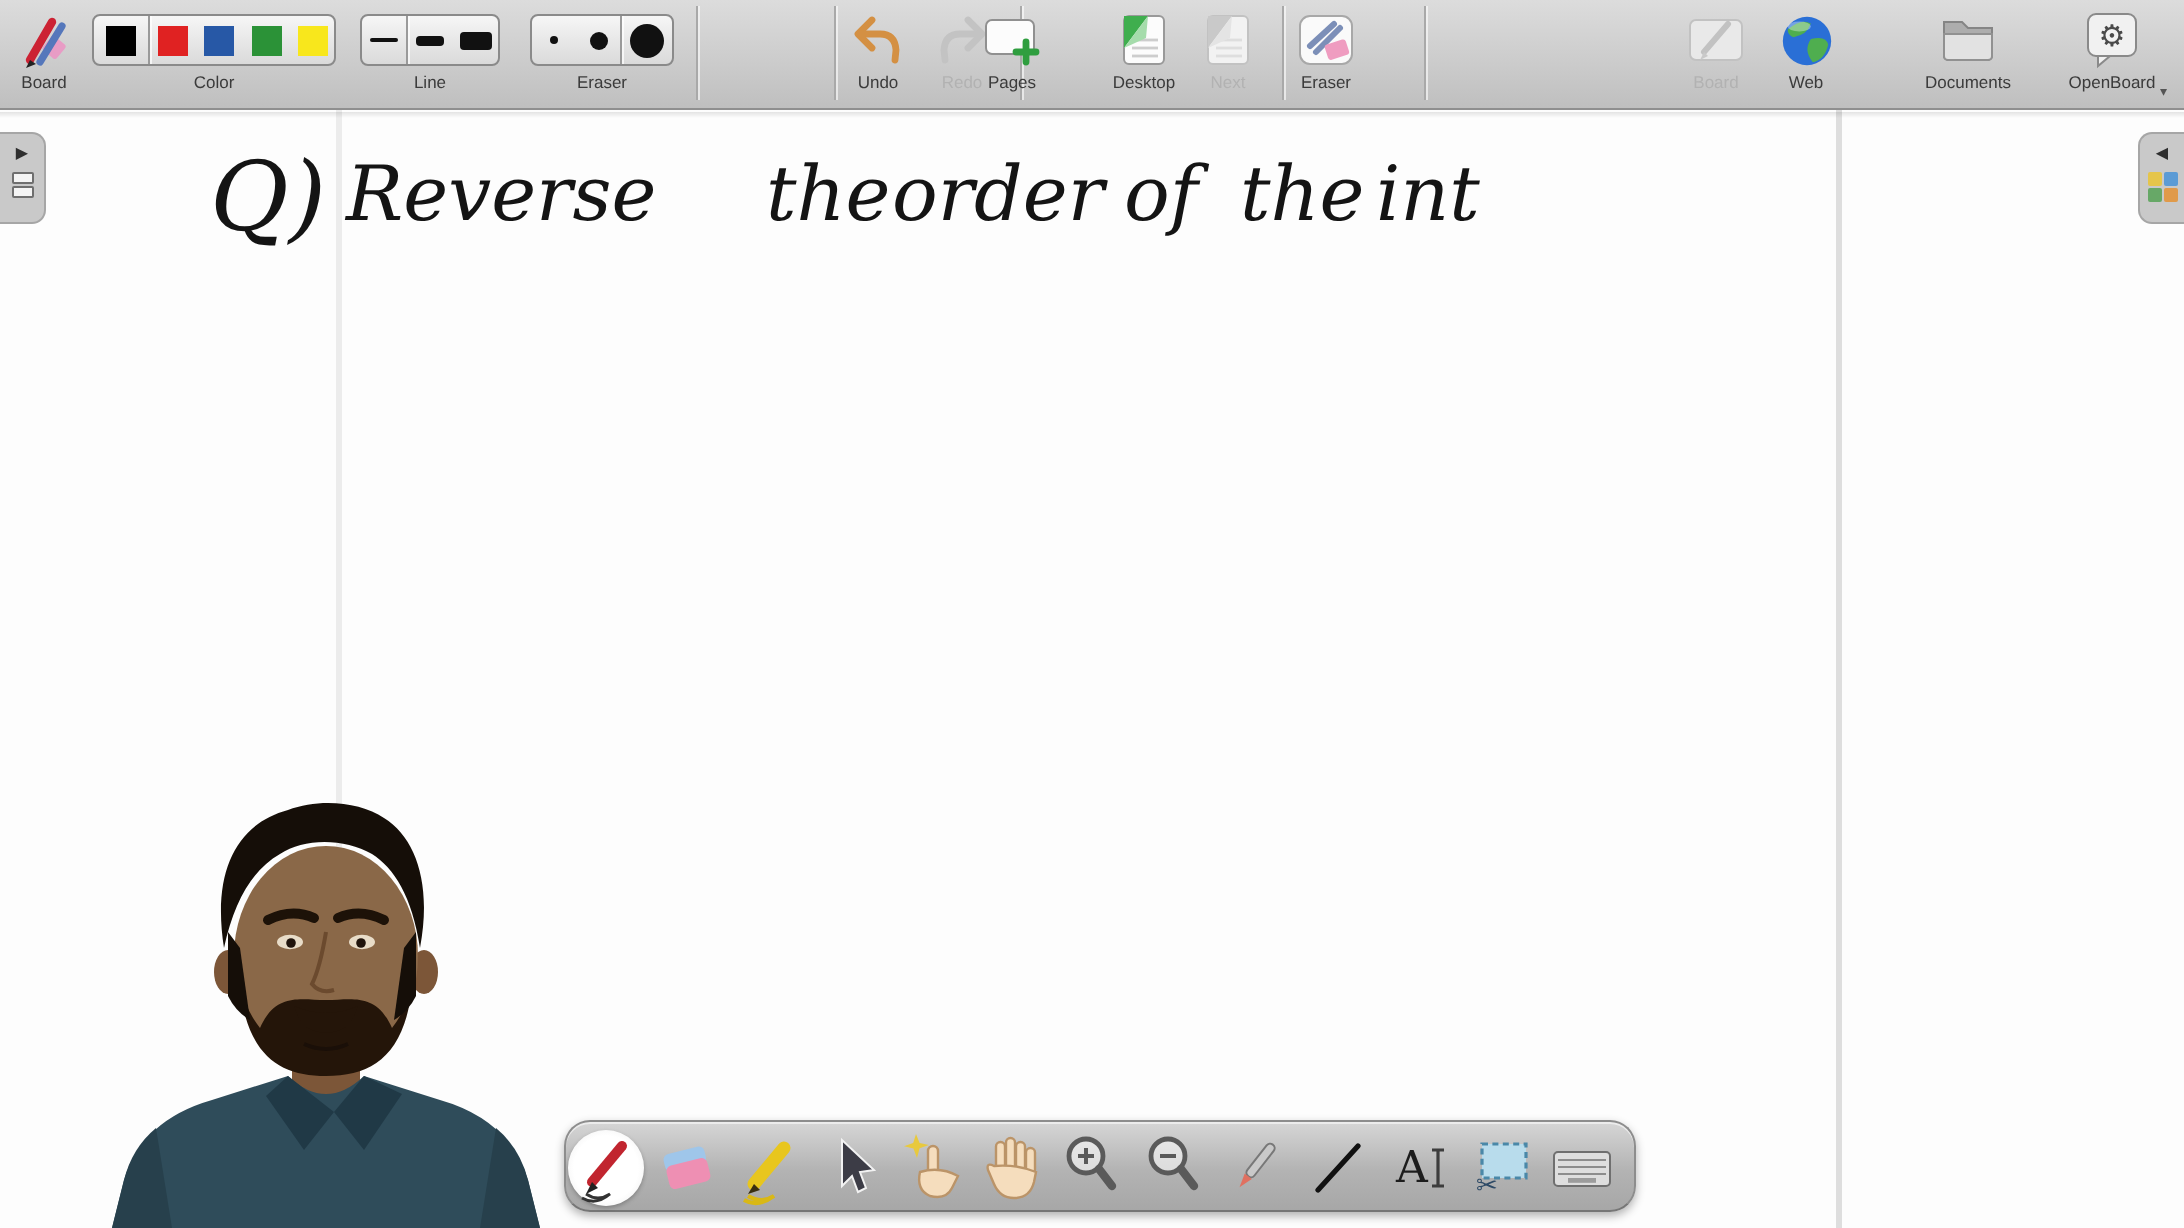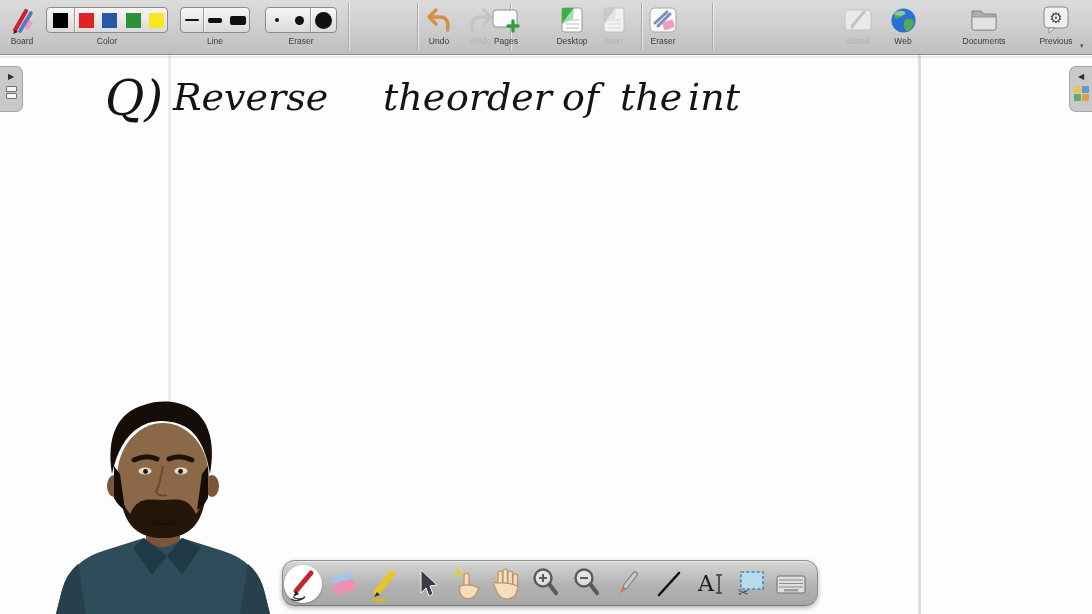--- a/index.html
+++ b/index.html
@@ -302,21 +302,21 @@
       <div class="tlabel">Documents</div>
     </div>
     <div class="tool" style="left:1030px;width:52px">
       <div class="ticon">
         <svg width="30" height="30" viewBox="0 0 30 30">
           <rect x="3" y="2" width="24" height="21" rx="4" fill="#f1f1f1" stroke="#8a8a8a"></rect>
           <path d="M8 23 L8 28 L14 23 Z" fill="#f1f1f1" stroke="#8a8a8a"></path>
           <text x="15" y="18" font-size="15" text-anchor="middle" fill="#4a4a4a">⚙</text>
         </svg>
       </div>
-      <div class="tlabel">Previous</div>
+      <div class="tlabel">OpenBoard</div>
     </div>
   </div>
   <div class="topbar-shadow"></div>
   <div class="caret">▾</div>
 
   <div class="drawer left">
     <div class="drawer-arrow">▶</div>
     <div class="mini-pages">
         <div></div>
         <div></div>

